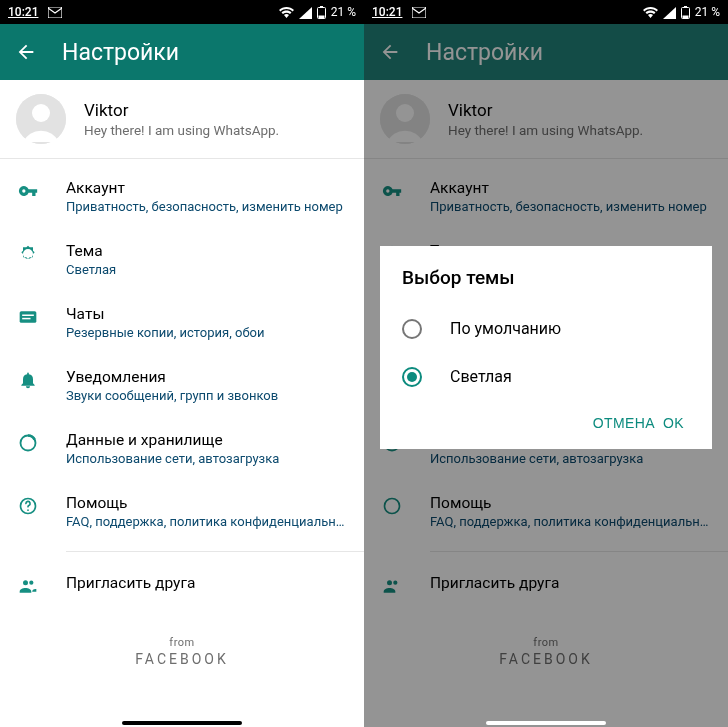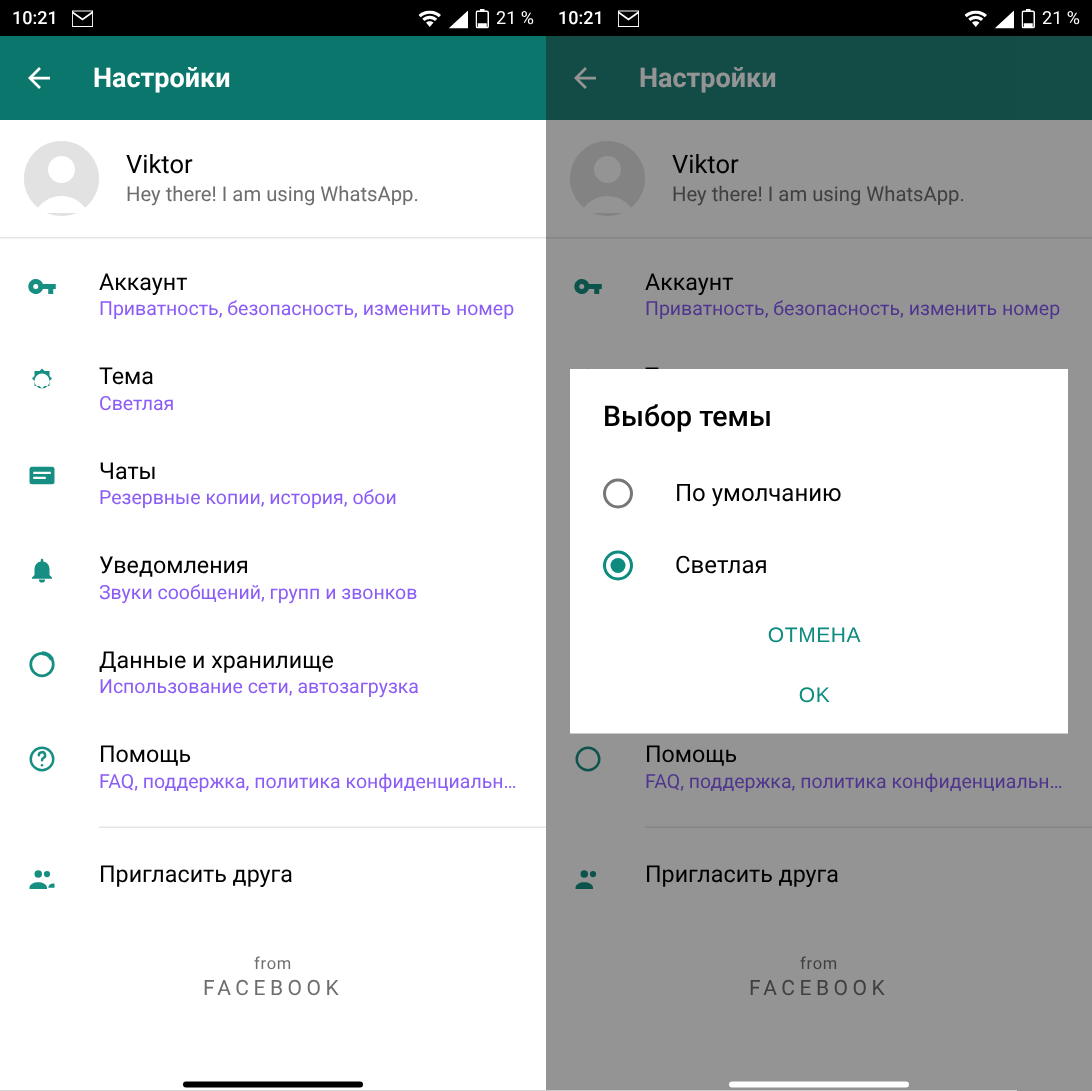--- a/index.html
+++ b/index.html
@@ -1,61 +1,61 @@
 <!DOCTYPE html>
 <html><head>
 <meta charset="utf-8">
 <style>
   * { box-sizing: border-box; margin: 0; padding: 0; }
   body { font-family: Roboto, -apple-system, "Segoe UI", Arial, sans-serif; background:#fff; width:728px; height:727px; overflow:hidden; display:flex; }
   .panel { width:364px; height:727px; position:relative; background:#fff; overflow:hidden; }
   .panel.right .scrim { position:absolute; inset:0; background:rgba(0,0,0,.42); z-index:4; }
 
   .status-bar { height:24px; background:#000; display:flex; align-items:center; padding:0 8px; font-size:12px; color:#fff; z-index:6; position:relative;}
-  .status-bar .time { font-weight:500; }
+  .status-bar .time { font-weight:500;text-decoration:underline; }
   .status-bar .gap { flex:1; }
   .status-bar .status-right { display:flex; align-items:flex-end; gap:5px; }
   .status-bar svg { display:block; }
 
   .app-bar { height:56px; background:#0b776c; display:flex; align-items:center; padding:0 14px; color:#fff; position:relative; z-index:1;}
   .panel.right .app-bar { opacity:.9; }
   .back-btn { width:24px; height:24px; display:inline-flex; align-items:center; justify-content:center; margin-right:24px;}
-  .app-title { font-size:18px; font-weight:700; }
+  .app-title { font-size:23px; font-weight:400; }
 
   .profile { display:flex; align-items:center; padding:14px 16px; position:relative; z-index:1;}
   .avatar { width:50px; height:50px; border-radius:50%; background:#e6e6e6; display:flex; align-items:center; justify-content:center; margin-right:18px;}
   .profile-text .name { color:#000; font-size:17px; }
   .profile-text .status-text { color:#6e6e6e; font-size:13.5px; margin-top:2px;}
   .divider { height:1px; background:#e6e6e6; margin: 0; }
 
   .list { padding: 6px 0 0 0; }
   .item { display:flex; padding:14px 16px; }
   .item .icon { width:24px; height:24px; margin-right:26px; flex:0 0 24px; display:flex; align-items:center; justify-content:center; color:#168f82;}
   .item .texts { flex:1; min-width:0; }
   .item .title { color:#000; font-size:15.5px; }
-  .item .sub { color:#8b5cf6; font-size:13px; margin-top:2px; white-space:nowrap; overflow:hidden; text-overflow:ellipsis;}
+  .item .sub { color:#0c4a6e; font-size:13px; margin-top:2px; white-space:nowrap; overflow:hidden; text-overflow:ellipsis;}
   .item.single .title {  }
 
   .footer { text-align:center; color:#6e6e6e; padding:24px 0 0 0; position:relative; z-index:1;}
   .footer .from { font-size:11px; letter-spacing:0.5px; }
   .footer .fb { font-size:14px; letter-spacing:3px; font-weight:400; margin-top:2px; }
 
   .nav-bar { position:absolute; bottom:2px; left:50%; transform:translateX(-50%); width:120px; height:4px; border-radius:2px; z-index:7;}
   .panel.left .nav-bar { background:#000; }
   .panel.right .nav-bar { background:#fff; }
 
   
   .dialog { position:absolute; left:16px; right:16px; background:#fff; border-radius:0; z-index:5; padding:20px 22px 8px 22px; top:246px;}
   .dialog-title { font-size:19px; font-weight:500; margin-bottom:16px; }
   .radio-row { display:flex; align-items:flex-start; padding:14px 0; }
   .radio { width:20px; height:20px; border:2px solid #767676; border-radius:50%; margin-right:28px; position:relative; flex:0 0 20px;}
   .radio.selected { border-color:#0c8b7e; }
   .radio.selected:after { content:""; position:absolute; inset:3px; border-radius:50%; background:#0c8b7e;}
   .radio-label { font-size:16px; color:#000; }
-  .dialog-actions { display:flex; justify-content:flex-end; gap:24px; padding:14px 6px 10px 0;flex-direction:column; }
+  .dialog-actions { display:flex; justify-content:flex-end; gap:8px; padding:14px 6px 10px 0; }
   .dialog-btn { color:#0c8b7e; font-size:14px; font-weight:500; letter-spacing:.4px; background:none; border:none; text-transform:uppercase;}
 
   .panel.right .app-bar, .panel.right .profile, .panel.right .list, .panel.right .footer, .panel.right .divider {
     
   }
 </style>
 </head>
 <body>
 
 <div class="panel left">

